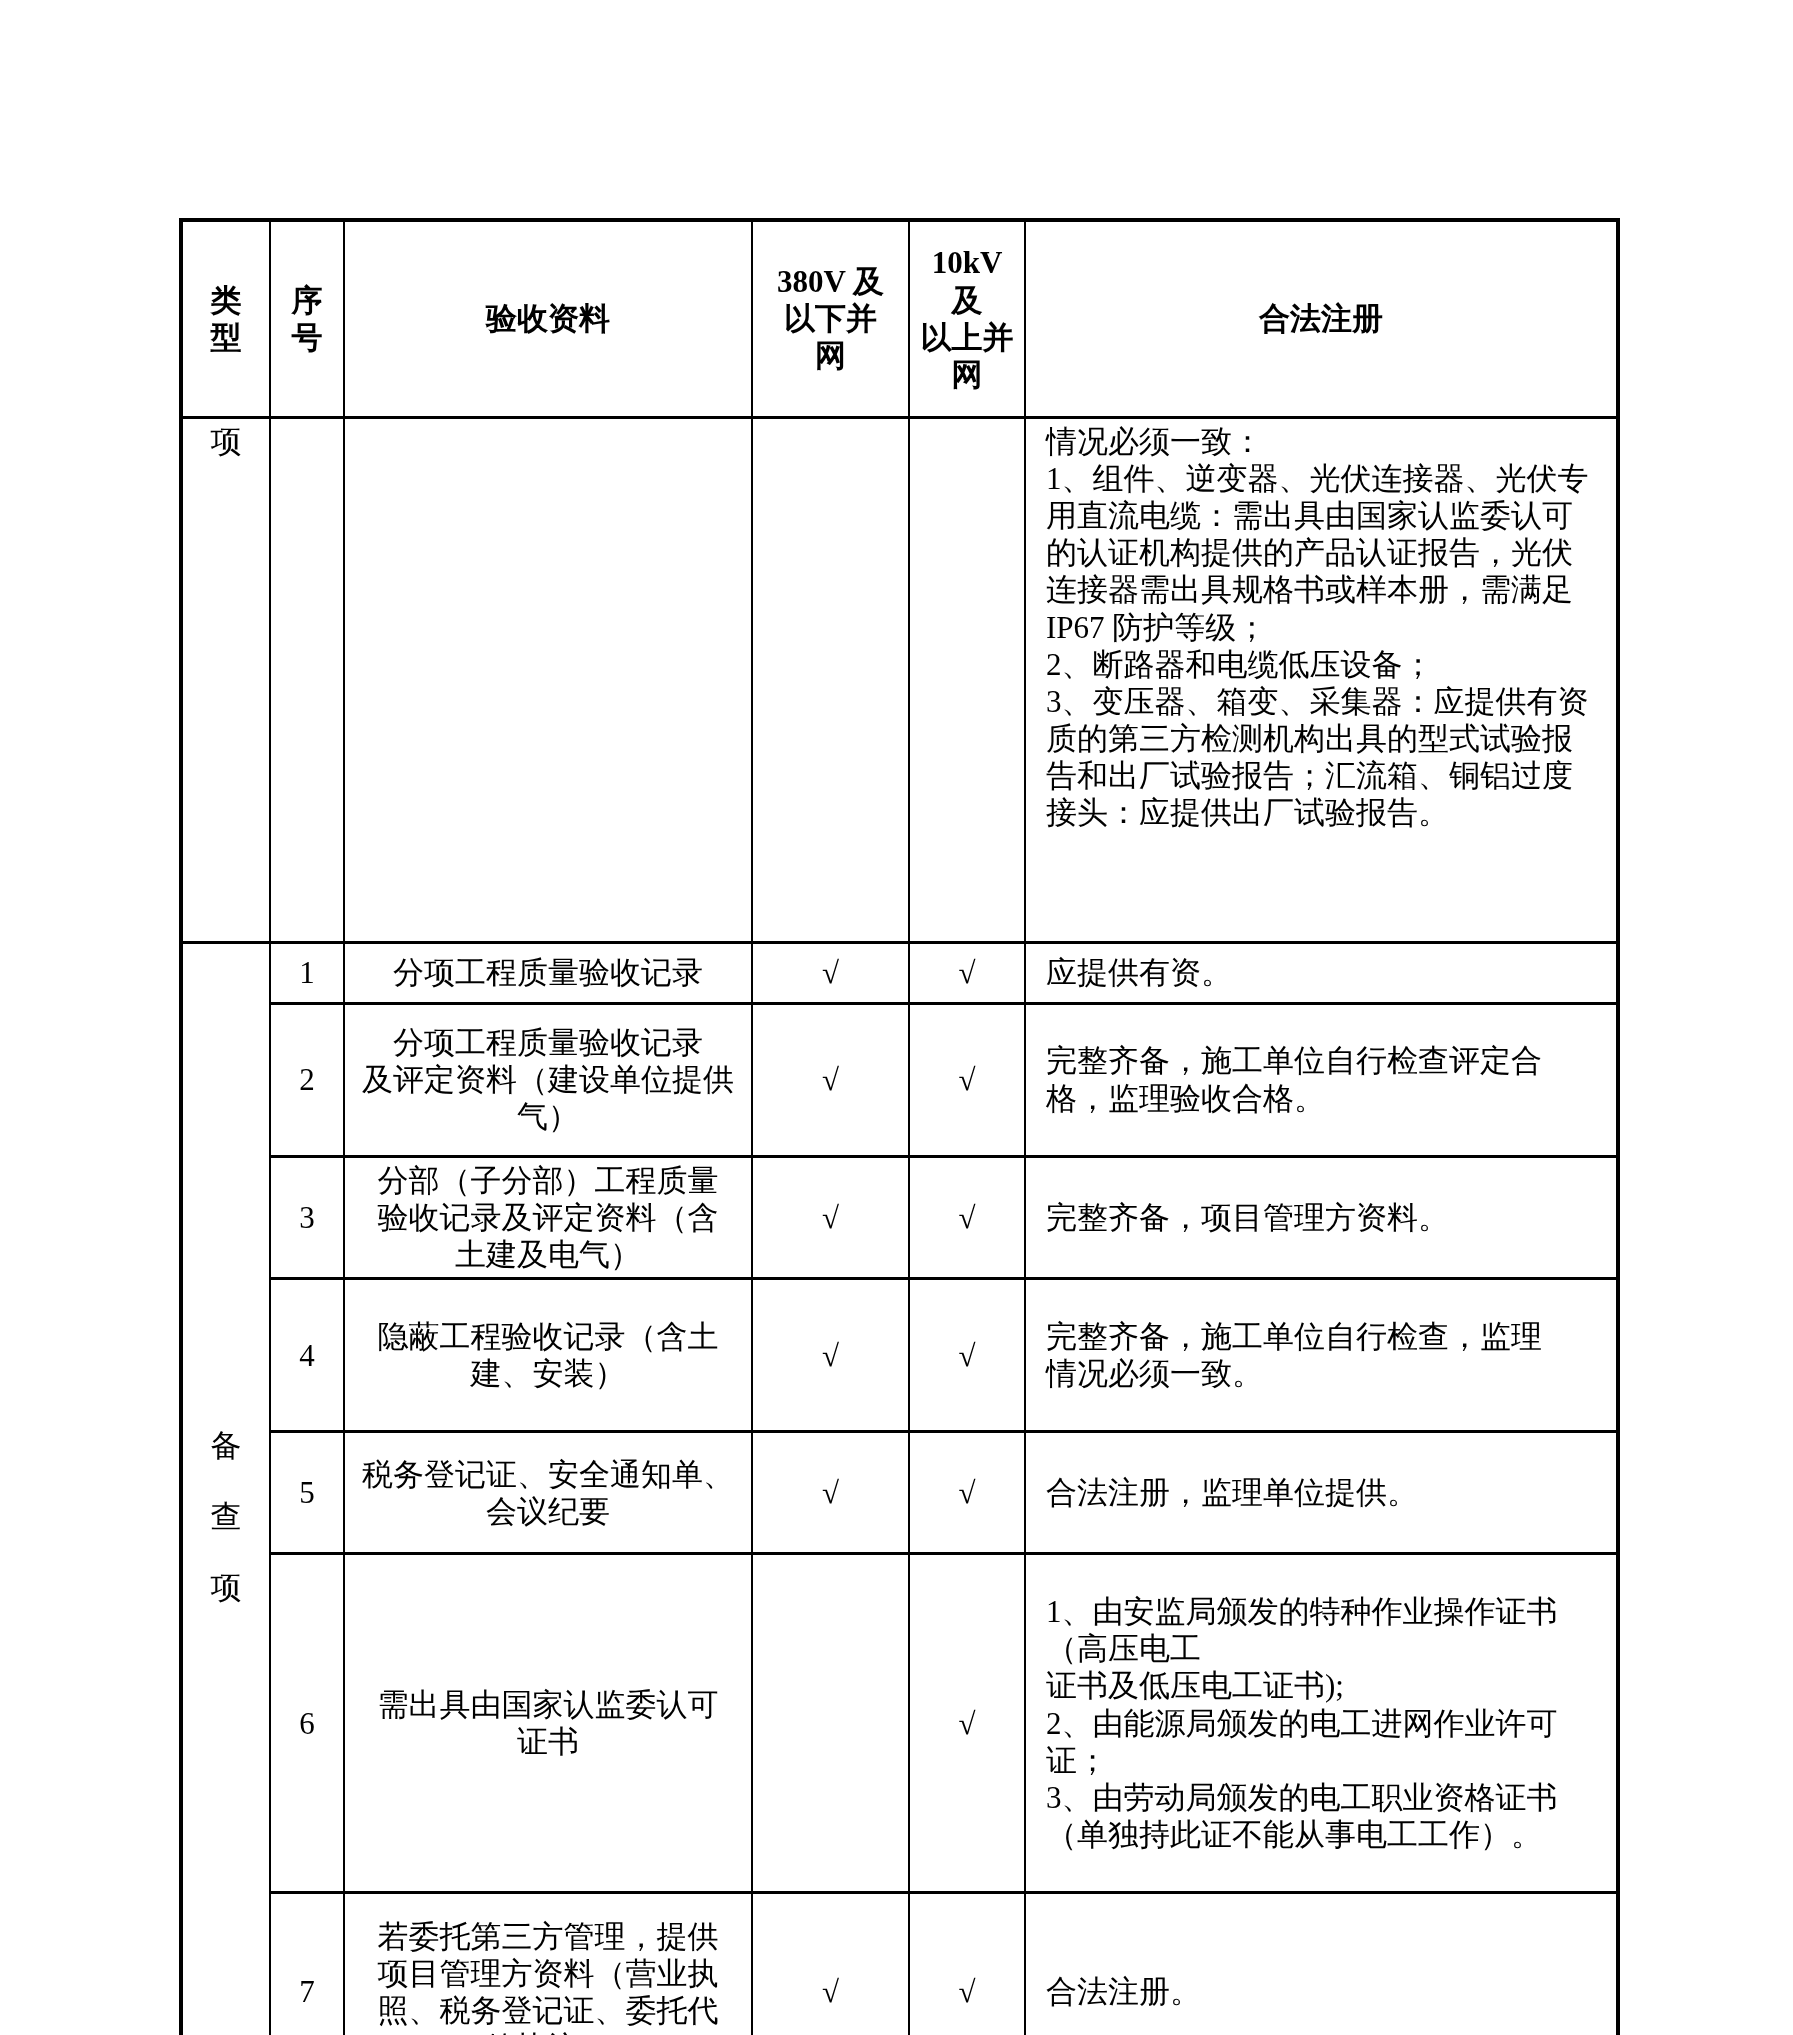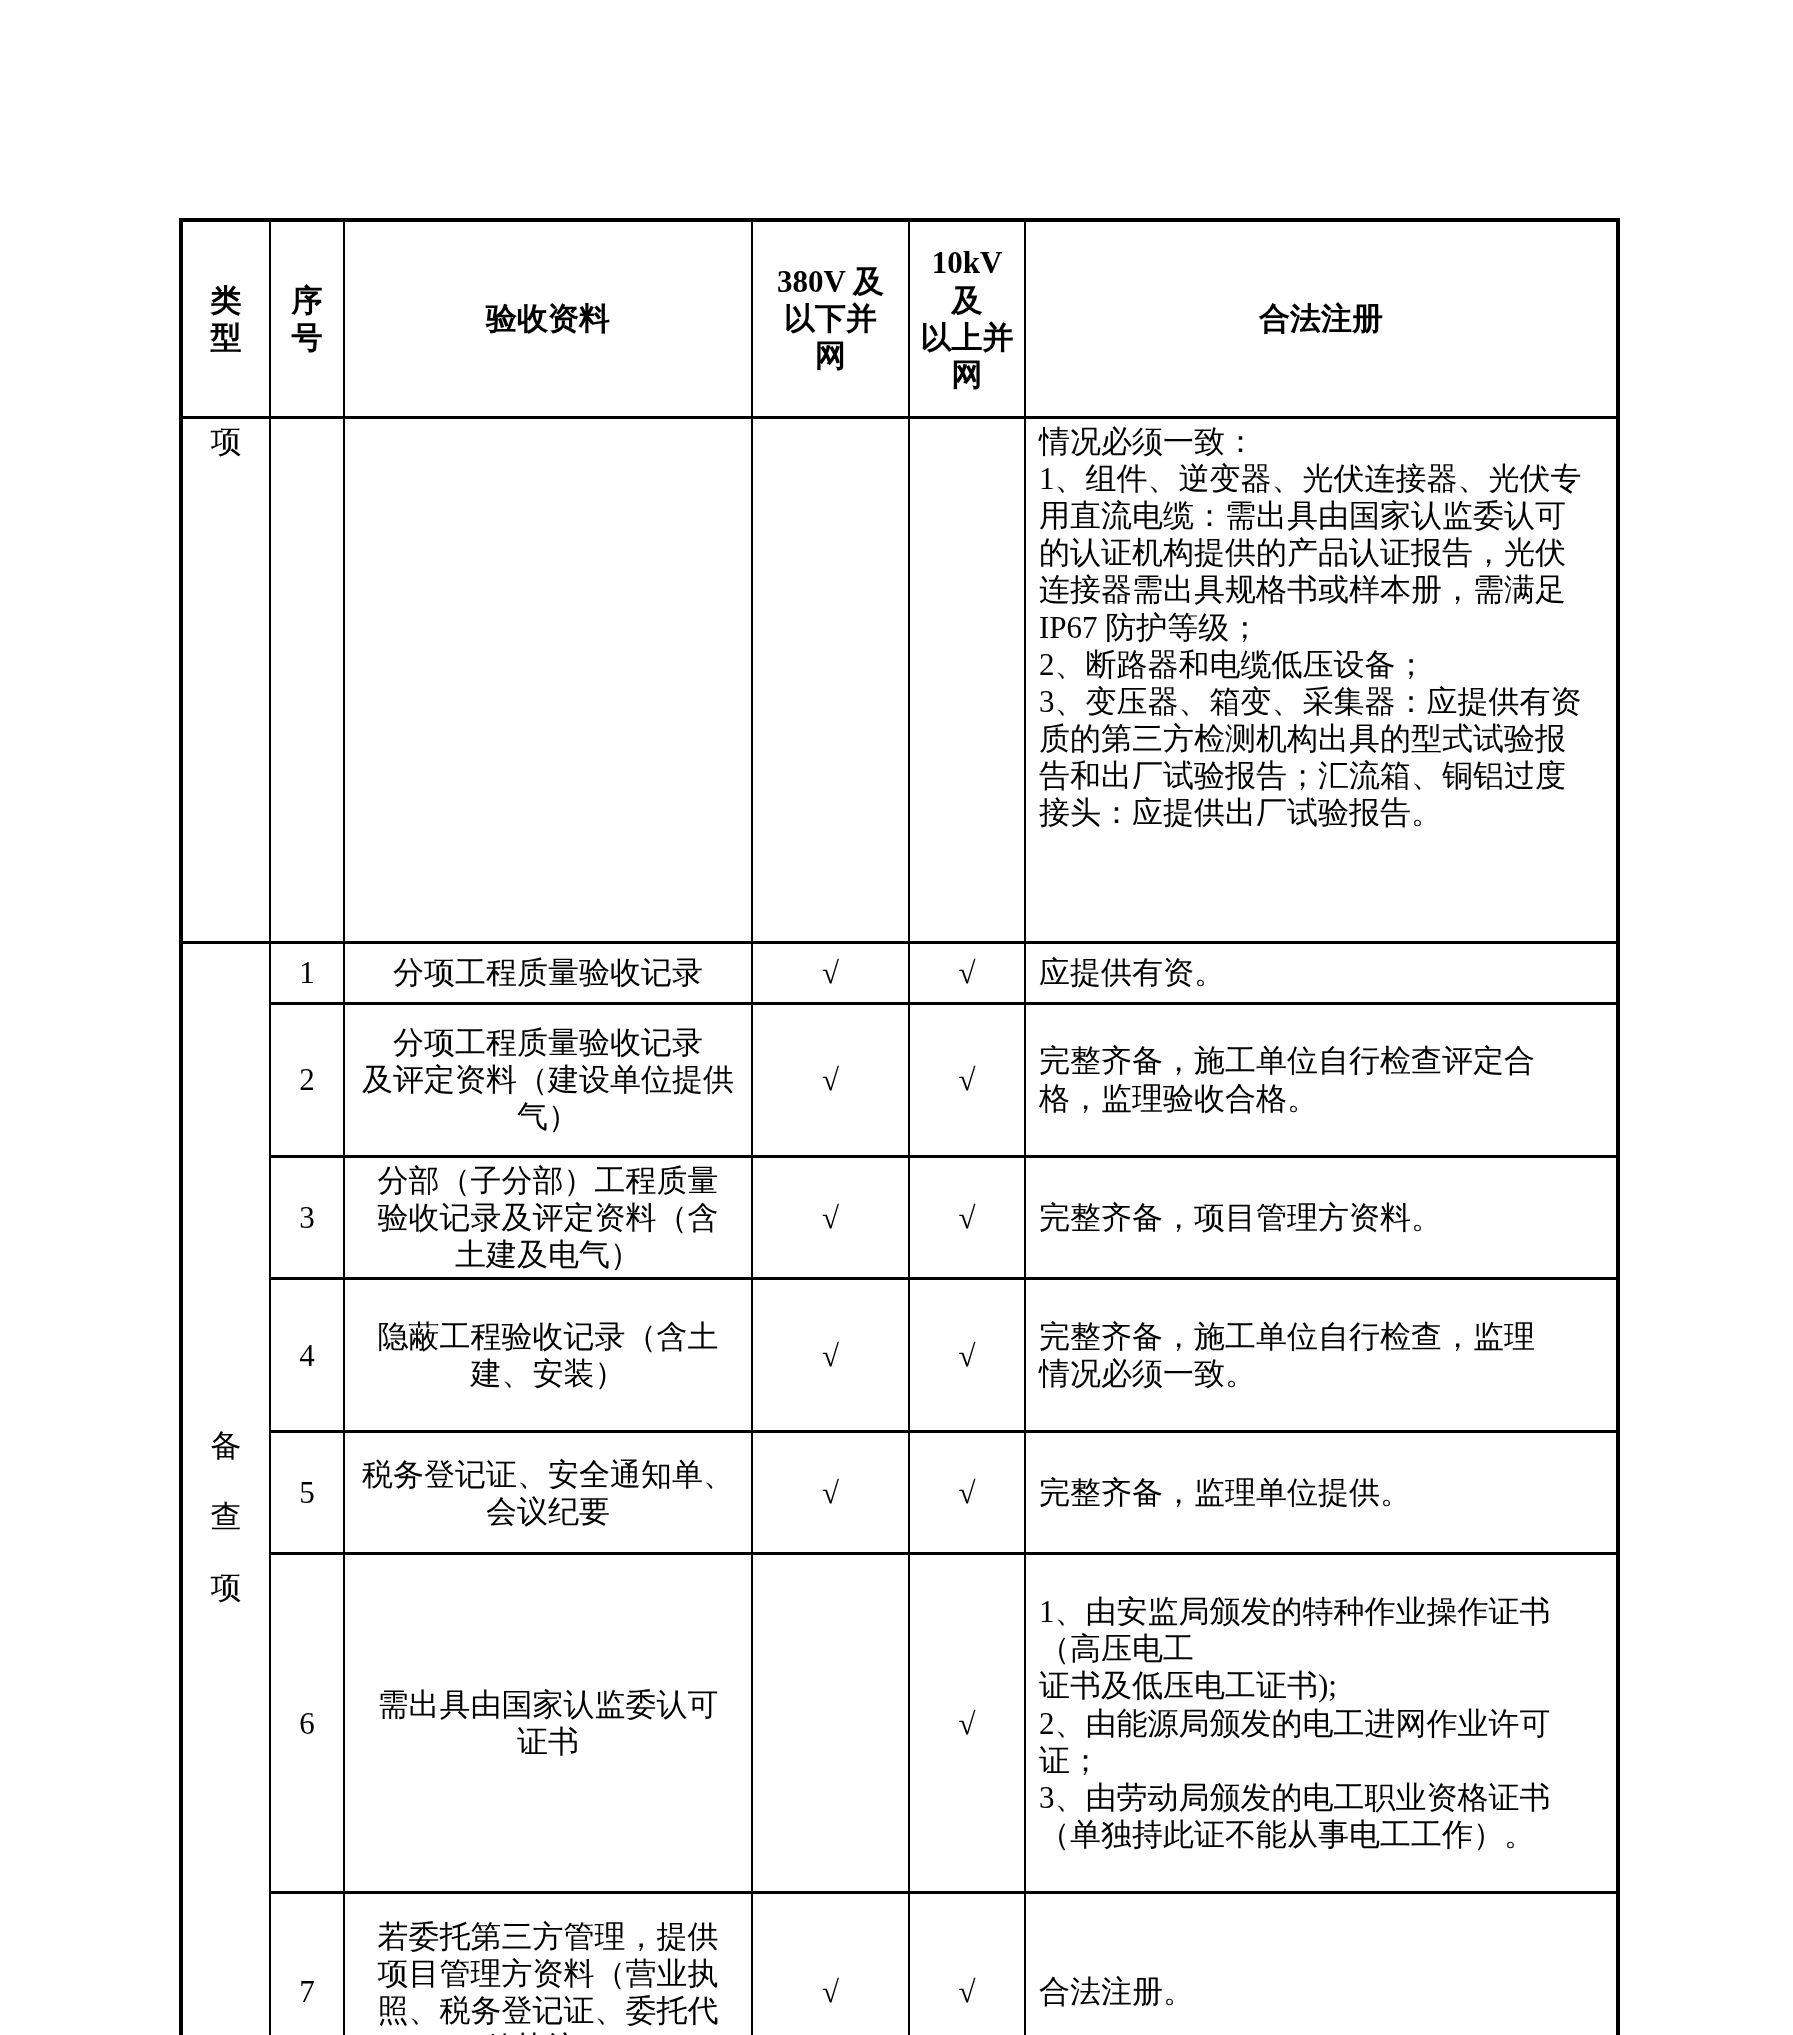--- a/index.html
+++ b/index.html
@@ -38,21 +38,21 @@
     text-align: center;
     white-space: pre-wrap;
     word-break: break-all;
     overflow: hidden;
   }
   .doc-table th {
     font-weight: bold;
   }
   td.req {
     text-align: left;
-    padding-left: 13px;
+    padding-left: 20px;
     padding-right: 10.6px;
   }
   td.top {
     vertical-align: top;
   }
   td.vtext {
     line-height: 2.3;
   }
   tr.h-row  { height: 197px; }
   tr.r0     { height: 525px; }
@@ -156,21 +156,21 @@
       <td class="req">完整齐备，施工单位自行检查，监理
 情况必须一致。</td>
     </tr>
 
     <tr class="r5">
       <td>5</td>
       <td>税务登记证、安全通知单、
 会议纪要</td>
       <td>√</td>
       <td>√</td>
-      <td class="req">完整齐备，监理单位提供。</td>
+      <td class="req">合法注册，监理单位提供。</td>
     </tr>
 
     <tr class="r6">
       <td>6</td>
       <td>需出具由国家认监委认可
 证书</td>
       <td></td>
       <td>√</td>
       <td class="req">1、由安监局颁发的特种作业操作证书
 （高压电工

